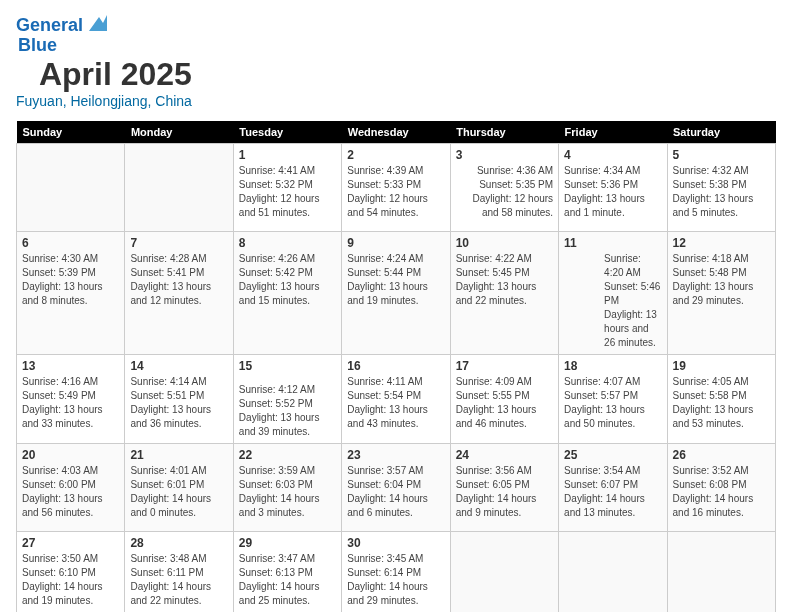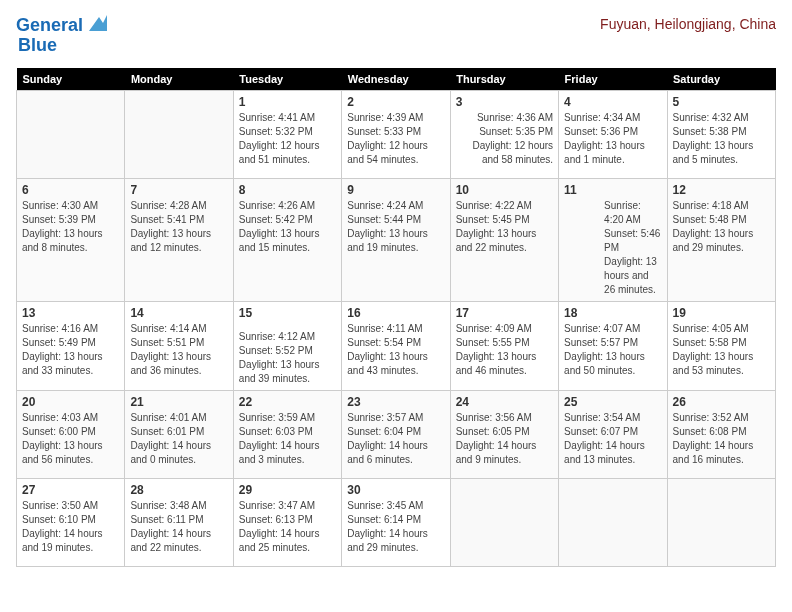--- a/index.html
+++ b/index.html
@@ -8,20 +8,21 @@
       background: #fff;
       width: 792px;
       min-height: 612px;
       padding: 16px;
     }
     .header {
       display: flex;
       justify-content: space-between;
       align-items: flex-start;
       margin-bottom: 12px;
+      flex-direction: column;
     }
     .logo {
       display: flex;
       align-items: center;
     }
     .logo-text {
       font-size: 18px;
       font-weight: bold;
       color: #333;
       line-height: 1.1;
@@ -32,21 +33,21 @@
     .title-area {
       text-align: right;
     }
     .cal-title {
       font-size: 32px;
       font-weight: bold;
       color: #333;
     }
     .cal-subtitle {
       font-size: 14px;
-      color: #7f1d1d;
+      color: #0369a1;
     }
     table {
       width: 100%;
       border-collapse: collapse;
       font-size: 10px;
     }
     th {
       background: #000000;
       color: #fff;
       text-align: left;
@@ -91,20 +92,21 @@
         <svg width="22" height="22" viewBox="0 0 22 22" style="margin-left:2px;margin-top:-4px;">
           <polygon points="4,18 14,4 18,10 22,2 22,18" fill="#4a9fd4"></polygon>
         </svg>
       </div>
       <div style="margin-left:2px;">
         <span class="logo-text"><span>Blue</span></span>
       </div>
     </div>
   </div>
   <div class="title-area">
+    <div class="cal-title">April 2025</div>
     <div class="cal-subtitle">Fuyuan, Heilongjiang, China</div>
   </div>
 </div>
 
 <table>
   <thead>
     <tr>
     <th>Sunday</th>
         <th>Monday</th>
         <th>Tuesday</th>

